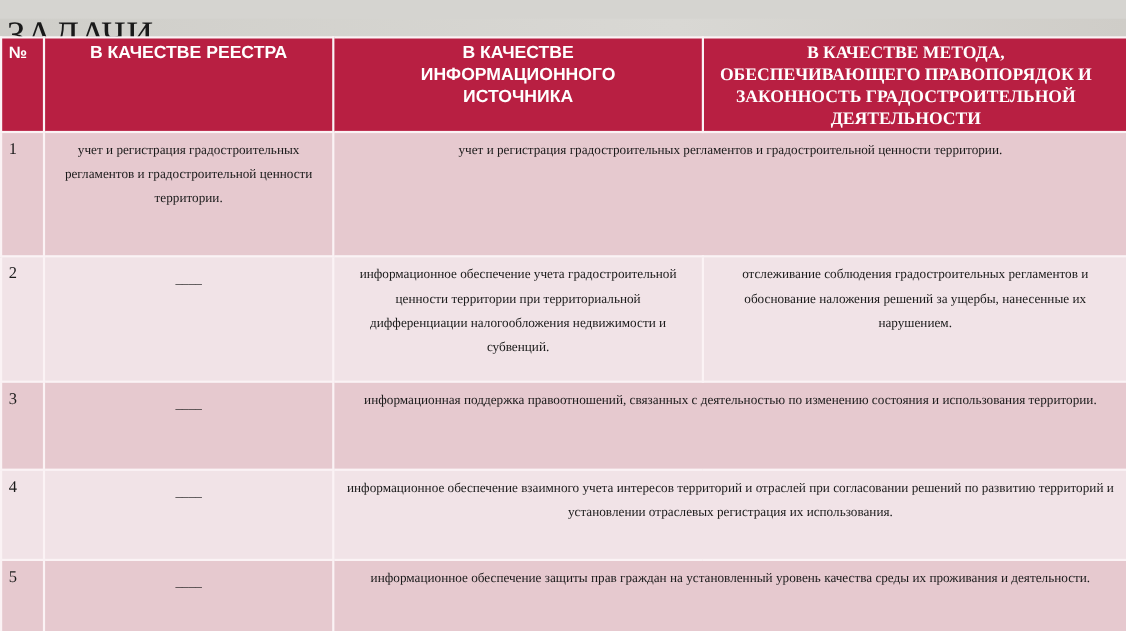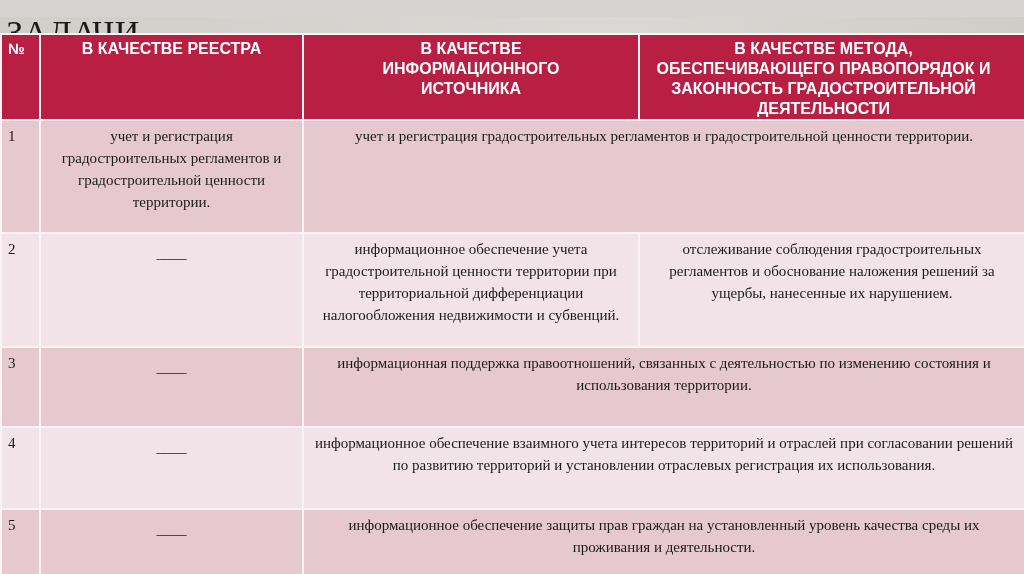--- a/index.html
+++ b/index.html
@@ -32,21 +32,21 @@
       background: #b81f42; color: #ffffff;
       font-family: "Liberation Sans", sans-serif;
       font-weight: bold; font-size: 16px; line-height: 20px;
       text-align: center; height: 66px;
       padding-top: 4px !important;
     }
     th.num { text-align: left; padding-left: 6px !important; font-size: 15px; }
     tr.dark td { background: #e6c9cf; }
     tr.light td { background: #f1e3e7; }
     td {
-      font-size: 15px; line-height: 22px; color: #1a1a1a;
+      font-size: 12px; line-height: 22px; color: #1a1a1a;
       text-align: center;
     }
     td.num { text-align: left; padding-left: 6px !important; padding-top: 4px !important; font-size: 15px; }
     td.txt { padding: 4px 8px 0 8px !important; }
     .dash { display: inline-block; padding-top: 4px; text-align: right; }
   </style>
 </head>
 <body>
 
 <div class="title-bar">
@@ -58,21 +58,21 @@
     <col style="width:39px">
     <col style="width:263px">
     <col style="width:336px">
     <col style="width:386px">
   </colgroup>
   <tbody>
       <tr>
     <th class="num">№</th>
     <th>В КАЧЕСТВЕ РЕЕСТРА</th>
     <th style="padding:4px 40px 0 40px;">В КАЧЕСТВЕ ИНФОРМАЦИОННОГО ИСТОЧНИКА</th>
-    <th style="padding:4px 30px 0 13px;">В КАЧЕСТВЕ МЕТОДА, ОБЕСПЕЧИВАЮЩЕГО ПРАВОПОРЯДОК И ЗАКОННОСТЬ ГРАДОСТРОИТЕЛЬНОЙ ДЕЯТЕЛЬНОСТИ</th>
+    <th style="padding:4px 30px 0 13px;font-family:Liberation Serif, serif;">В КАЧЕСТВЕ МЕТОДА, ОБЕСПЕЧИВАЮЩЕГО ПРАВОПОРЯДОК И ЗАКОННОСТЬ ГРАДОСТРОИТЕЛЬНОЙ ДЕЯТЕЛЬНОСТИ</th>
   </tr>
 
   <tr class="dark" style="height:113px;">
     <td class="num">1</td>
     <td class="txt" style="padding:4px 10px 0 10px !important;">учет и регистрация градостроительных регламентов и градостроительной ценности территории.</td>
     <td class="txt" colspan="2" style="padding:4px 40px 0 40px !important;">учет и регистрация градостроительных регламентов и градостроительной ценности территории.</td>
   </tr>
 
   <tr class="light" style="height:114px;">
     <td class="num">2</td>

